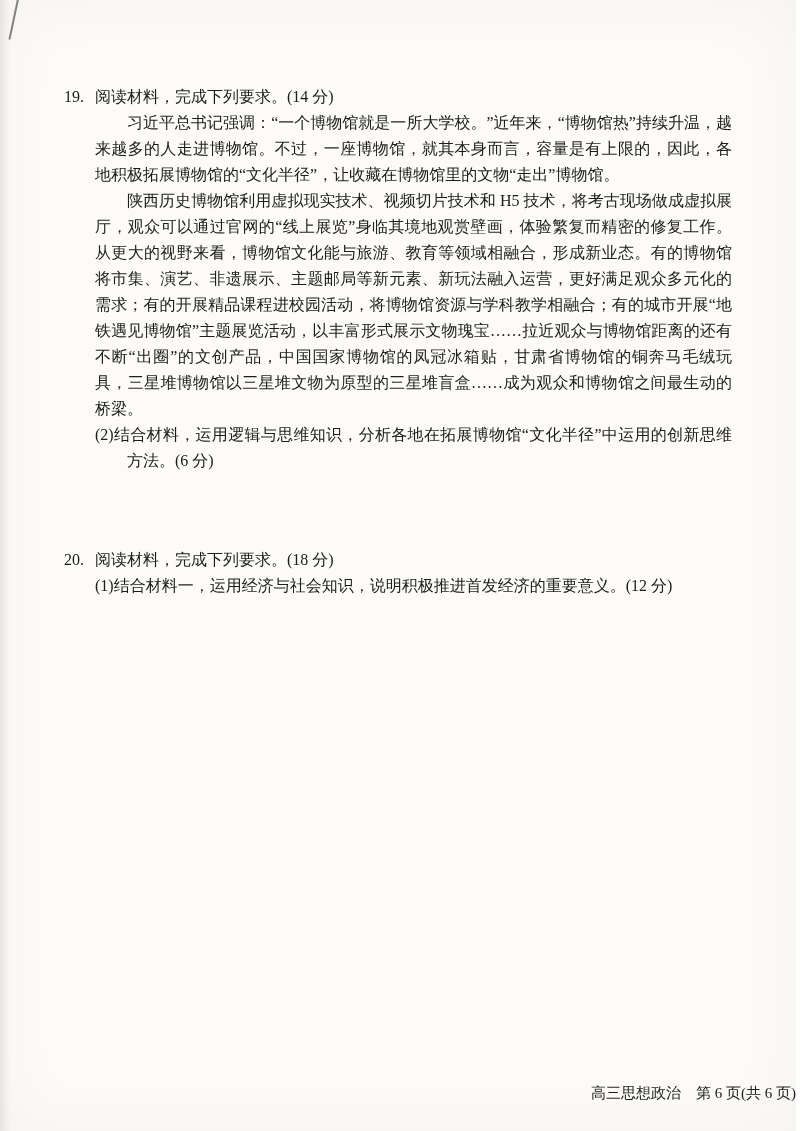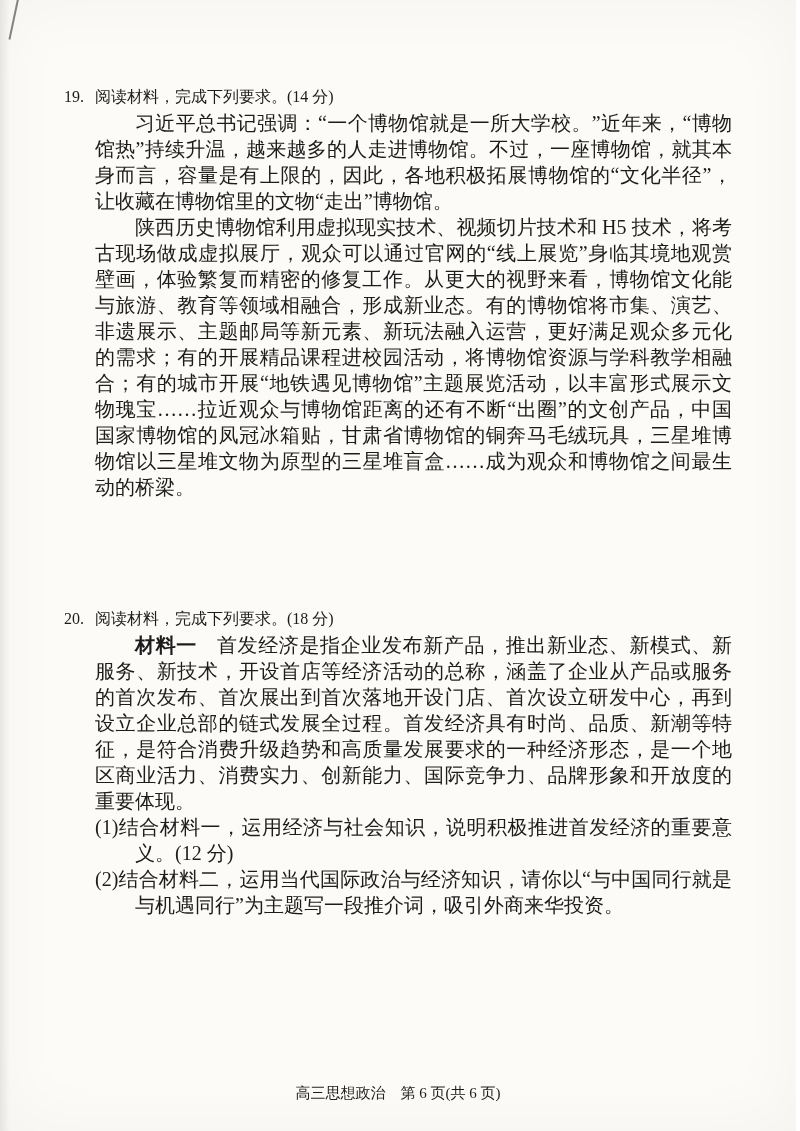--- a/index.html
+++ b/index.html
@@ -25,61 +25,58 @@
   .scan-mark {
     position: absolute; left: 13px; top: -4px;
     width: 2px; height: 44px;
     background: rgba(35,35,35,0.55);
     transform: rotate(12deg);
   }
   .question { font-size: 16px; line-height: 26px; }
   .q-header { text-align: left; }
   .q-num { display: inline-block; width: 31px; }
   .q-body { margin-left: 31px; }
-  p { font-size: 20px; line-height: 26px; text-align: justify; }
+  p { font-size: 16px; line-height: 26px; text-align: justify; }
   .para { text-indent: 2em; }
   .subq { padding-left: 2em; text-indent: -2em; }
   .req { margin-left: 2em; }
   .material-label {
     font-family: "Liberation Sans", "DejaVu Sans", sans-serif;
     font-weight: 700;
     margin-right: 1em;
   }
-  .q20 { margin-top: 106px; }
+  .q20 { margin-top: 73px; }
   .page-footer {
     position: absolute; left: 0; right: 0; bottom: 28px;
-    text-align: center;
+    text-align: right;
     font-size: 15px; line-height: 20px;
     color: #1c1c1c;
   }
 </style>
 </head>
 <body>
 
 <div class="paper">
   <div class="edge-shade"></div>
   <div class="scan-mark"></div>
 
   <section class="question q19">
     <div class="q-header">
       <span class="q-num">19.</span><span>阅读材料，完成下列要求。(14 分)</span>
     </div>
     <div class="q-body">
       <p class="para">习近平总书记强调：“一个博物馆就是一所大学校。”近年来，“博物馆热”持续升温，越来越多的人走进博物馆。不过，一座博物馆，就其本身而言，容量是有上限的，因此，各地积极拓展博物馆的“文化半径”，让收藏在博物馆里的文物“走出”博物馆。</p>
       <p class="para">陕西历史博物馆利用虚拟现实技术、视频切片技术和 H5 技术，将考古现场做成虚拟展厅，观众可以通过官网的“线上展览”身临其境地观赏壁画，体验繁复而精密的修复工作。从更大的视野来看，博物馆文化能与旅游、教育等领域相融合，形成新业态。有的博物馆将市集、演艺、非遗展示、主题邮局等新元素、新玩法融入运营，更好满足观众多元化的需求；有的开展精品课程进校园活动，将博物馆资源与学科教学相融合；有的城市开展“地铁遇见博物馆”主题展览活动，以丰富形式展示文物瑰宝……拉近观众与博物馆距离的还有不断“出圈”的文创产品，中国国家博物馆的凤冠冰箱贴，甘肃省博物馆的铜奔马毛绒玩具，三星堆博物馆以三星堆文物为原型的三星堆盲盒……成为观众和博物馆之间最生动的桥梁。</p>
+      <p class="subq">(2)结合材料，运用逻辑与思维知识，分析各地在拓展博物馆“文化半径”中运用的创新思维方法。(6 分)</p>
     </div>
   </section>
 
   <section class="question q20">
     <div class="q-header">
       <span class="q-num">20.</span><span>阅读材料，完成下列要求。(18 分)</span>
     </div>
     <div class="q-body">
-      <p class="para">
-        <span class="material-label">材料一</span><span>首发经济是指企业发布新产品，推出新业态、新模式、新服务、新技术，开设首店等经济活动的总称，涵盖了企业从产品或服务的首次发布、首次展出到首次落地开设门店、首次设立研发中心，再到设立企业总部的链式发展全过程。首发经济具有时尚、品质、新潮等特征，是符合消费升级趋势和高质量发展要求的一种经济形态，是一个地区商业活力、消费实力、创新能力、国际竞争力、品牌形象和开放度的重要体现。</span>
-      </p>
       <p class="subq">(1)结合材料一，运用经济与社会知识，说明积极推进首发经济的重要意义。(12 分)</p>
-      <p class="subq">(2)结合材料二，运用当代国际政治与经济知识，请你以“与中国同行就是与机遇同行”为主题写一段推介词，吸引外商来华投资。</p>
     </div>
   </section>
 
   <div class="page-footer">高三思想政治　第 6 页(共 6 页)</div>
 </div>
 
 </body></html>

